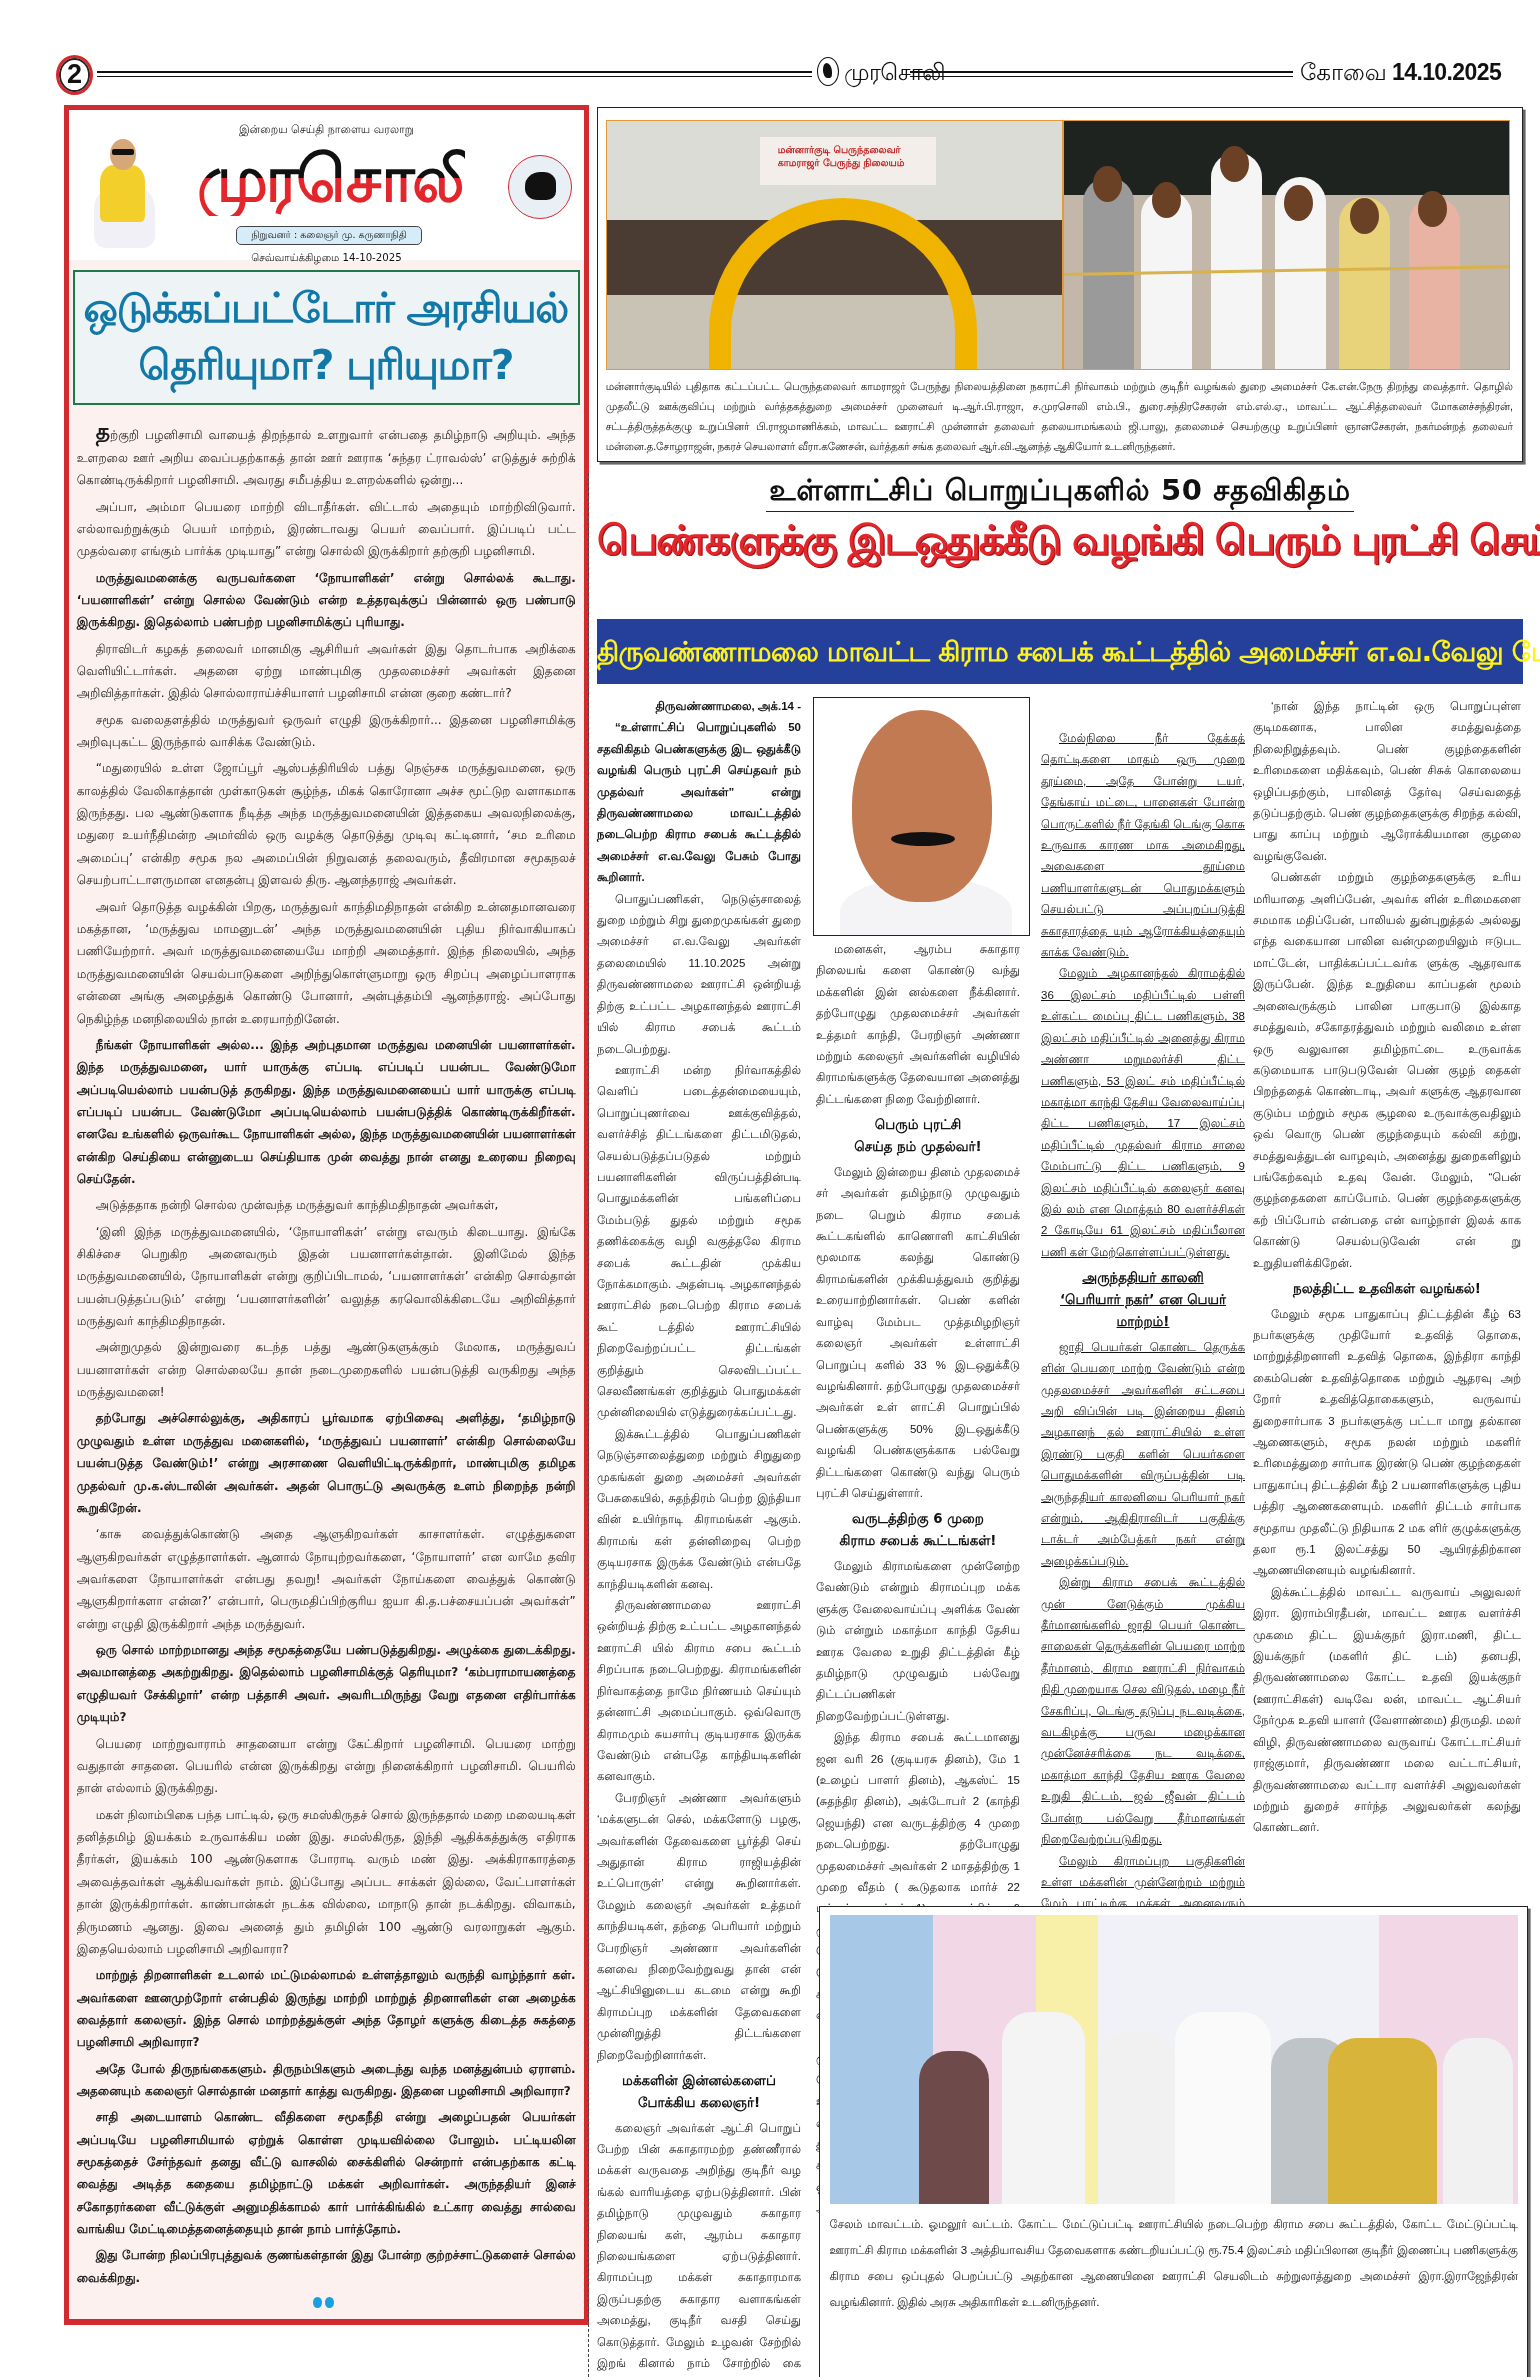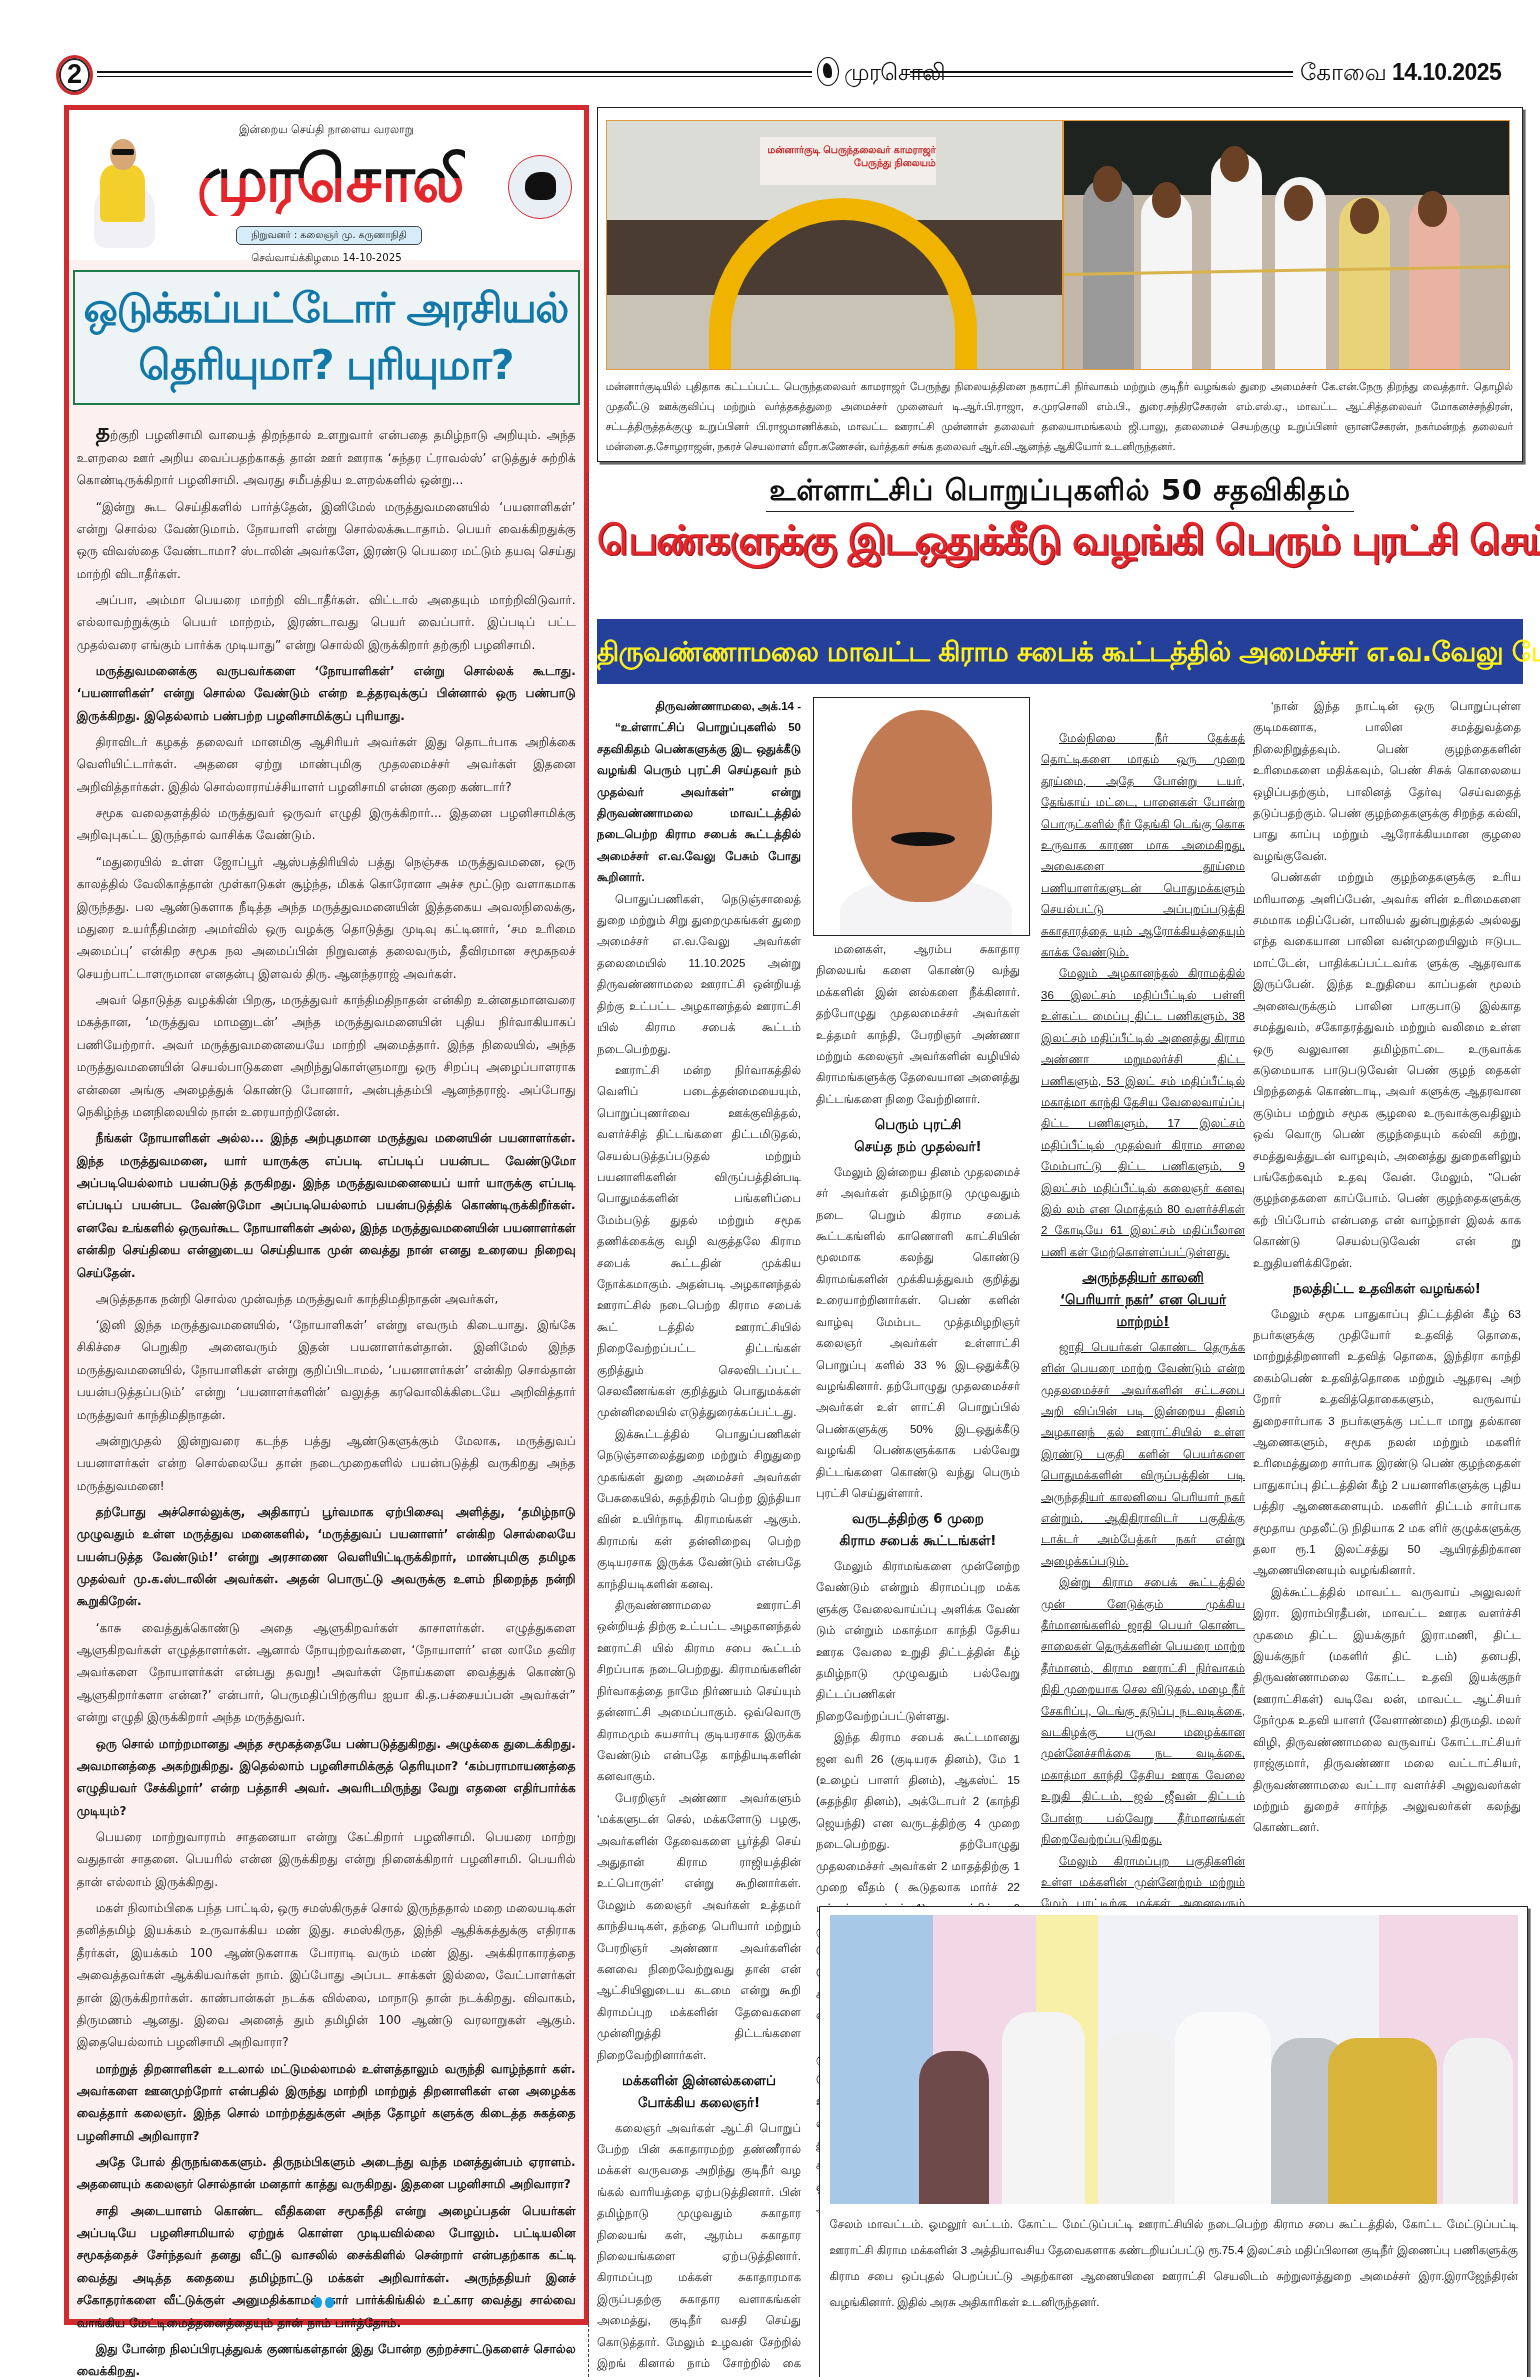--- a/index.html
+++ b/index.html
@@ -52,21 +52,21 @@
 
   
   .vsep { position: absolute; left: 588px; top: 473px; height: 1909px; border-left: 1.3px dashed #444; }
 
   
   .photo-box { position: absolute; left: 597px; top: 107px; width: 926px; height: 355px; border: 1.9px solid #222; box-shadow: 2.6px 2.6px 0 #666; }
   .photo1 { position: absolute; left: 7.7px; top: 11.5px; width: 457px; height: 250px; border: 1.3px solid #e39a3d; overflow: hidden;
     background: linear-gradient(#dcdcd6 0 40%, #4a3b33 40% 70%, #c9c3b6 70% 100%); }
   .photo1 .arch { position: absolute; left: 102px; top: 77px; width: 268px; height: 204px; border: 22px solid #f0b400; border-bottom: none; border-radius: 134px 134px 0 0; }
   .photo1 .sign { position: absolute; left: 153px; top: 16px; width: 176px; height: 48px; background: #f4eeea; }
-  .photo1 .sign span { display:block; color:#c02020; font: bold 9.6px "DejaVu Sans", sans-serif; text-align:right; margin-top: 7.7px; }
+  .photo1 .sign span { display:block; color:#c02020; font: bold 9.6px "DejaVu Sans", sans-serif; text-align:left; margin-top: 7.7px; padding-left: 18px; }
   .photo2 { position: absolute; left: 465px; top: 11.5px; width: 447px; height: 250px; border: 1.3px solid #e39a3d; overflow: hidden;
     background: linear-gradient(#1e2320 0 30%, #c2b7a8 30% 100%); }
   .photo2 .p { position: absolute; bottom: 0; width: 51px; border-radius: 25.5px 25.5px 0 0; background: #f5f5f5; }
   .photo2 .f { position: absolute; width: 29px; height: 36px; border-radius: 50%; background: #6b4126; }
   .ribbon { position: absolute; left: 0; top: 148px; width: 447px; height: 3.2px; background: #d8b34b; transform: rotate(-1deg); }
   .caption1 { position: absolute; left: 7.7px; top: 268px; width: 907px; font: 10.5px/20px "Liberation Sans", sans-serif; color: #111; text-align: justify; letter-spacing: -0.2px; }
 
   
   .kicker { position: absolute; left: 597px; top: 473px; width: 926px; text-align: center; font: bold 29px "DejaVu Sans", sans-serif; letter-spacing: 0.6px; }
   .kicker-rule { position: absolute; left: 766px; top: 511px; width: 588px; border-top: 1.9px solid #222; }
@@ -125,21 +125,20 @@
     <div class="seal" title="வீழ்வது நாமாக இருப்பினும் வாழ்வது தமிழாக இருக்கட்டும்"></div>
   </div>
 
   <div class="ed-title-box">
     <div class="ed-title l1">ஒடுக்கப்பட்டோர் அரசியல்</div>
     <div class="ed-title l2">தெரியுமா? புரியுமா?</div>
   </div>
 
   <div class="ed-body" id="ed-body">
       <p class="first">தற்குறி பழனிசாமி வாயைத் திறந்தால் உளறுவார் என்பதை தமிழ்நாடு அறியும். அந்த உளறலை ஊர் அறிய வைப்பதற்காகத் தான் ஊர் ஊராக ‘சுந்தர ட்ராவல்ஸ்’ எடுத்துச் சுற்றிக் கொண்டிருக்கிறார் பழனிசாமி. அவரது சமீபத்திய உளறல்களில் ஒன்று...</p>
-      <p class="">“இன்று கூட செய்திகளில் பார்த்தேன், இனிமேல் மருத்துவமனையில் ‘பயனாளிகள்’ என்று சொல்ல வேண்டுமாம். நோயாளி என்று சொல்லக்கூடாதாம். பெயர் வைக்கிறதுக்கு ஒரு விவஸ்தை வேண்டாமா? ஸ்டாலின் அவர்களே, இரண்டு பெயரை மட்டும் தயவு செய்து மாற்றி விடாதீர்கள்.</p>
       <p class="">அப்பா, அம்மா பெயரை மாற்றி விடாதீர்கள். விட்டால் அதையும் மாற்றிவிடுவார். எல்லாவற்றுக்கும் பெயர் மாற்றம், இரண்டாவது பெயர் வைப்பார். இப்படிப் பட்ட முதல்வரை எங்கும் பார்க்க முடியாது” என்று சொல்லி இருக்கிறார் தற்குறி பழனிசாமி.</p>
       <p class="bold">மருத்துவமனைக்கு வருபவர்களை ‘நோயாளிகள்’ என்று சொல்லக் கூடாது. ‘பயனாளிகள்’ என்று சொல்ல வேண்டும் என்ற உத்தரவுக்குப் பின்னால் ஒரு பண்பாடு இருக்கிறது. இதெல்லாம் பண்பற்ற பழனிசாமிக்குப் புரியாது.</p>
       <p class="">திராவிடர் கழகத் தலைவர் மானமிகு ஆசிரியர் அவர்கள் இது தொடர்பாக அறிக்கை வெளியிட்டார்கள். அதனை ஏற்று மாண்புமிகு முதலமைச்சர் அவர்கள் இதனை அறிவித்தார்கள். இதில் சொல்லாராய்ச்சியாளர் பழனிசாமி என்ன குறை கண்டார்?</p>
       <p class="">சமூக வலைதளத்தில் மருத்துவர் ஒருவர் எழுதி இருக்கிறார்... இதனை பழனிசாமிக்கு அறிவுபுகட்ட இருந்தால் வாசிக்க வேண்டும்.</p>
       <p class="">“மதுரையில் உள்ள ஜோப்பூர் ஆஸ்பத்திரியில் பத்து நெஞ்சக மருத்துவமனை, ஒரு காலத்தில் வேலிகாத்தான் முள்காடுகள் சூழ்ந்த, மிகக் கொரோனா அச்ச மூட்டுற வளாகமாக இருந்தது. பல ஆண்டுகளாக நீடித்த அந்த மருத்துவமனையின் இத்தகைய அவலநிலைக்கு, மதுரை உயர்நீதிமன்ற அமர்வில் ஒரு வழக்கு தொடுத்து முடிவு கட்டினார், ‘சம உரிமை அமைப்பு’ என்கிற சமூக நல அமைப்பின் நிறுவனத் தலைவரும், தீவிரமான சமூகநலச் செயற்பாட்டாளருமான எனதன்பு இளவல் திரு. ஆனந்தராஜ் அவர்கள்.</p>
       <p class="">அவர் தொடுத்த வழக்கின் பிறகு, மருத்துவர் காந்திமதிநாதன் என்கிற உன்னதமானவரை மகத்தான, ‘மருத்துவ மாமனுடன்’ அந்த மருத்துவமனையின் புதிய நிர்வாகியாகப் பணியேற்றார். அவர் மருத்துவமனையையே மாற்றி அமைத்தார். இந்த நிலையில், அந்த மருத்துவமனையின் செயல்பாடுகளை அறிந்துகொள்ளுமாறு ஒரு சிறப்பு அழைப்பாளராக என்னை அங்கு அழைத்துக் கொண்டு போனார், அன்புத்தம்பி ஆனந்தராஜ். அப்போது நெகிழ்ந்த மனநிலையில் நான் உரையாற்றினேன்.</p>
       <p class="bold">நீங்கள் நோயாளிகள் அல்ல... இந்த அற்புதமான மருத்துவ மனையின் பயனாளர்கள். இந்த மருத்துவமனை, யார் யாருக்கு எப்படி எப்படிப் பயன்பட வேண்டுமோ அப்படியெல்லாம் பயன்படுத் தருகிறது. இந்த மருத்துவமனையைப் யார் யாருக்கு எப்படி எப்படிப் பயன்பட வேண்டுமோ அப்படியெல்லாம் பயன்படுத்திக் கொண்டிருக்கிறீர்கள். எனவே உங்களில் ஒருவர்கூட நோயாளிகள் அல்ல, இந்த மருத்துவமனையின் பயனாளர்கள் என்கிற செய்தியை என்னுடைய செய்தியாக முன் வைத்து நான் எனது உரையை நிறைவு செய்தேன்.</p>
       <p class="">அடுத்ததாக நன்றி சொல்ல முன்வந்த மருத்துவர் காந்திமதிநாதன் அவர்கள்,</p>
       <p class="">‘இனி இந்த மருத்துவமனையில், ‘நோயாளிகள்’ என்று எவரும் கிடையாது. இங்கே சிகிச்சை பெறுகிற அனைவரும் இதன் பயனாளர்கள்தான். இனிமேல் இந்த மருத்துவமனையில், நோயாளிகள் என்று குறிப்பிடாமல், ‘பயனாளர்கள்’ என்கிற சொல்தான் பயன்படுத்தப்படும்’ என்று ‘பயனாளர்களின்’ வலுத்த கரவொலிக்கிடையே அறிவித்தார் மருத்துவர் காந்திமதிநாதன்.</p>
       <p class="">அன்றுமுதல் இன்றுவரை கடந்த பத்து ஆண்டுகளுக்கும் மேலாக, மருத்துவப் பயனாளர்கள் என்ற சொல்லையே தான் நடைமுறைகளில் பயன்படுத்தி வருகிறது அந்த மருத்துவமனை!</p>

